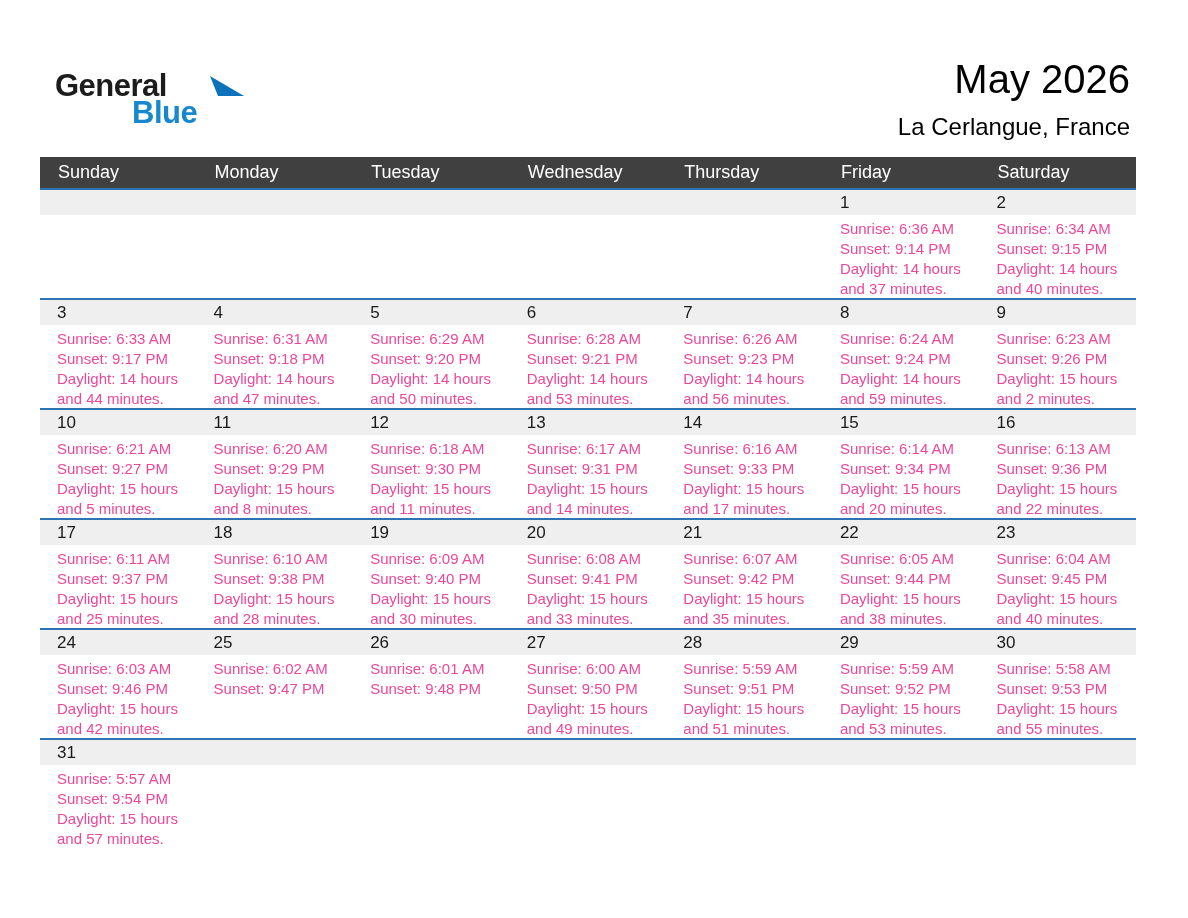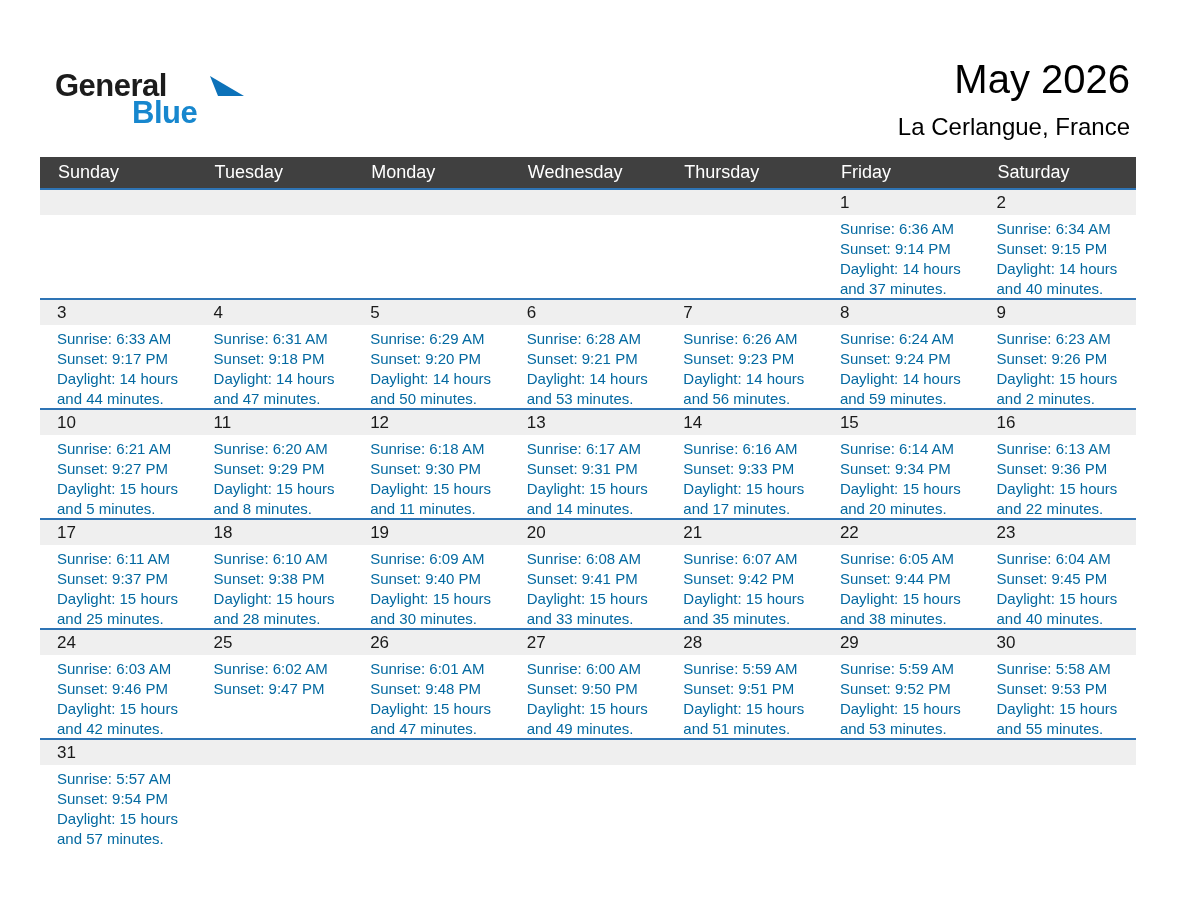--- a/index.html
+++ b/index.html
@@ -29,21 +29,21 @@
   .grid{position:absolute;left:40px;top:188px;width:1096px;}
   .week-row{
     position:relative;height:110px;border-top:2px solid #2e74b5;box-sizing:border-box;
   }
   .band{position:absolute;left:0;top:0;width:100%;height:25px;background:#efefef;}
   .cells{position:relative;display:flex;height:100%;}
   .day-cell{
     flex:1 1 0;box-sizing:border-box;padding:0 6px 0 17px;overflow:hidden;
   }
   .day-number{font-size:17px;line-height:25px;color:#1a1a1a;}
-  .day-details{padding-top:4px;font-size:15px;line-height:20px;color:#0369a1;}
+  .day-details{padding-top:4px;font-size:15px;line-height:20px;color:#ec4899;}
 </style>
 </head>
 <body>
 
 <div class="page">
 
   <div class="logo">
     <div class="logo-top">
       <span class="logo-general">General</span>
       <svg class="logo-tri" width="34" height="20" viewBox="0 0 34 20">
@@ -52,23 +52,23 @@
     </div>
     <div class="logo-blue">Blue</div>
   </div>
 
   <div class="title">May 2026</div>
   <div class="subtitle">La Cerlangue, France</div>
 
   <div class="weekday-header" id="weekdayRow">
   <div class="weekday">Sunday</div>
 
+  <div class="weekday">Monday</div>
+
   <div class="weekday">Tuesday</div>
-
-  <div class="weekday">Monday</div>
 
   <div class="weekday">Wednesday</div>
 
   <div class="weekday">Thursday</div>
 
   <div class="weekday">Friday</div>
 
   <div class="weekday">Saturday</div>
 </div>
 
@@ -363,21 +363,20 @@
       <div>Sunrise: 6:02 AM</div>
       <div>Sunset: 9:47 PM</div>
     </div>
   </div>
 
   <div class="day-cell">
     <div class="day-number">26</div>
     <div class="day-details">
       <div>Sunrise: 6:01 AM</div>
       <div>Sunset: 9:48 PM</div>
-      <div>Daylight: 15 hours and 47 minutes.</div>
     </div>
   </div>
 
   <div class="day-cell">
     <div class="day-number">27</div>
     <div class="day-details">
       <div>Sunrise: 6:00 AM</div>
       <div>Sunset: 9:50 PM</div>
       <div>Daylight: 15 hours and 49 minutes.</div>
     </div>

